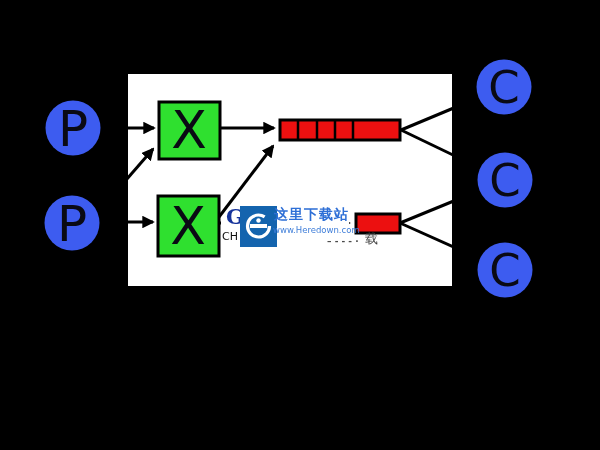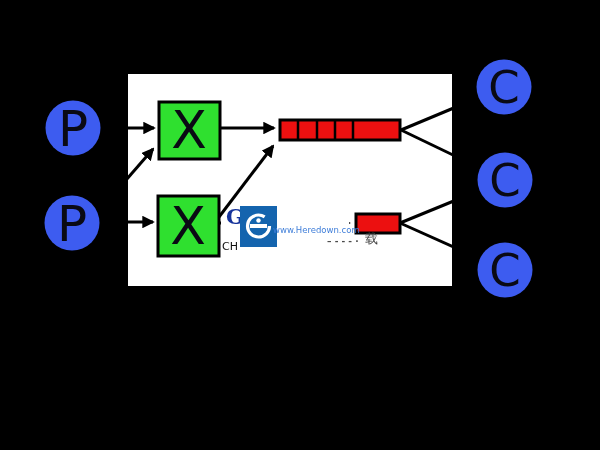--- a/index.html
+++ b/index.html
@@ -7,21 +7,21 @@
          font-family:"DejaVu Sans",sans-serif;}
   .stage svg{position:absolute;left:0;top:0;}
   .wm{position:absolute;pointer-events:none;line-height:1;}
   .wm-strip{position:absolute;left:221px;top:217px;width:128px;height:12px;background:#fff;}
   .wm-g{left:226px;top:206px;font-family:"DejaVu Serif",serif;font-weight:bold;
         font-size:21px;color:#16339b;}
   .wm-logo{left:240px;top:206px;width:37px;height:41px;background:#1464ae;}
   .wm-site{left:274px;top:207px;width:80px;font-weight:bold;font-size:14px;
            letter-spacing:1px;color:#2e6fd6;}
   .wm-url{left:273px;top:226px;font-weight:normal;font-size:8.5px;color:#3f7ed9;}
-  .wm-ch{left:222px;top:241px;font-size:11px;color:#101010;}
+  .wm-ch{left:222px;top:231px;font-size:11px;color:#101010;}
   .wm-dash{left:327px;top:237px;font-size:9px;font-weight:bold;color:#4a4a4a;}
   .wm-zai{left:365px;top:232px;font-size:13px;color:#3a3a3a;}
   text{font-family:"DejaVu Sans",sans-serif;fill:#0a0a14;}
 </style>
 </head>
 <body>
 
 <div class="stage">
 
   <svg width="600" height="450" viewBox="0 0 600 450">
@@ -95,20 +95,21 @@
   <div class="wm wm-g">G</div>
 
   <div class="wm wm-logo">
     <svg width="37" height="41" viewBox="0 0 37 41">
       <circle cx="18.5" cy="20" r="11" fill="none" stroke="#fff" stroke-width="3.2" stroke-dasharray="58 11"></circle>
       <rect x="10" y="18" width="17" height="4" fill="#fff"></rect>
       <circle cx="18.5" cy="14.5" r="2.2" fill="#fff"></circle>
     </svg>
   </div>
 
+  <div class="wm wm-site">这里下载站</div>
 
   <div class="wm wm-url">www.Heredown.com</div>
 
   <div class="wm wm-ch">CH</div>
 
   <div class="wm wm-dash">– - - - ·</div>
 
   <div class="wm wm-zai">载</div>
 
 </div>

